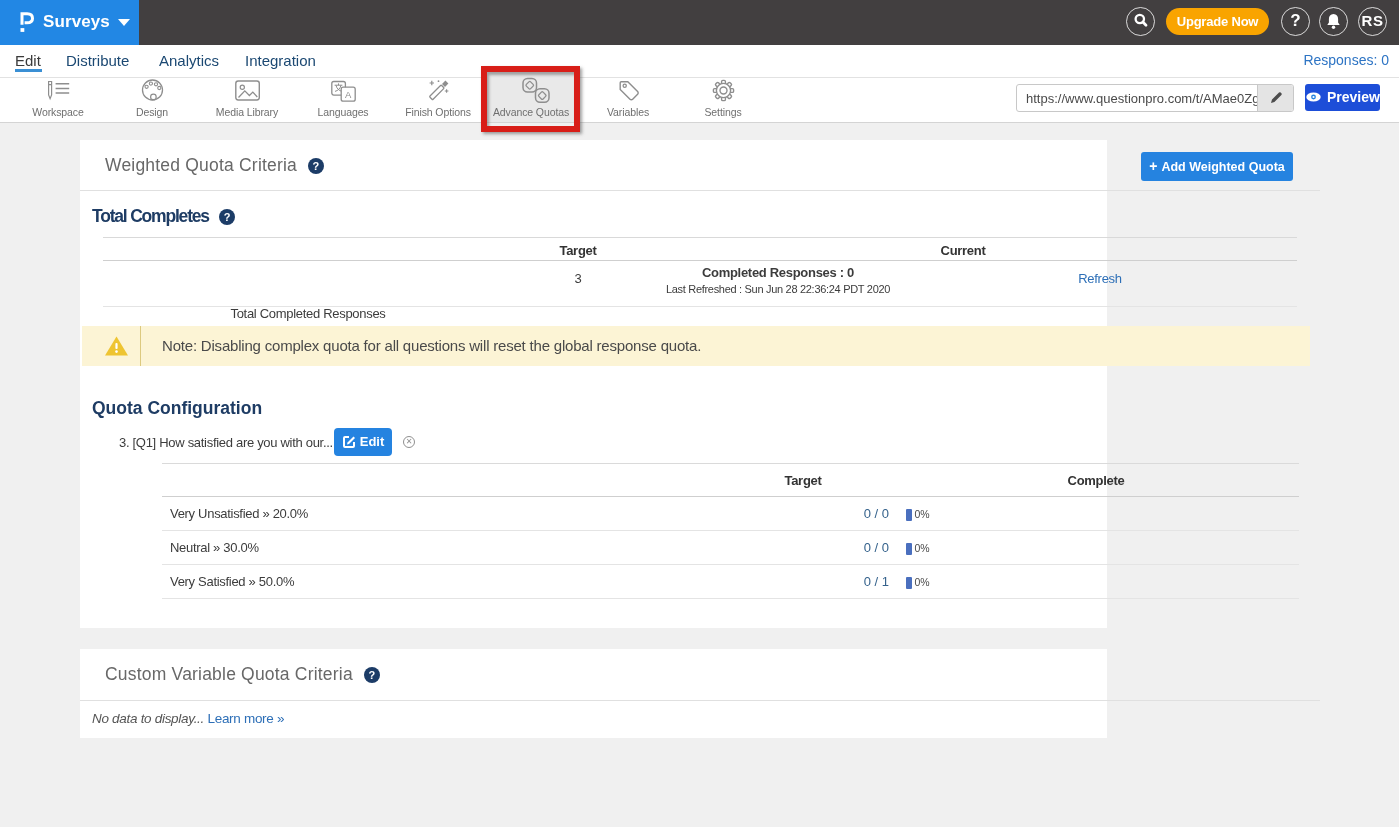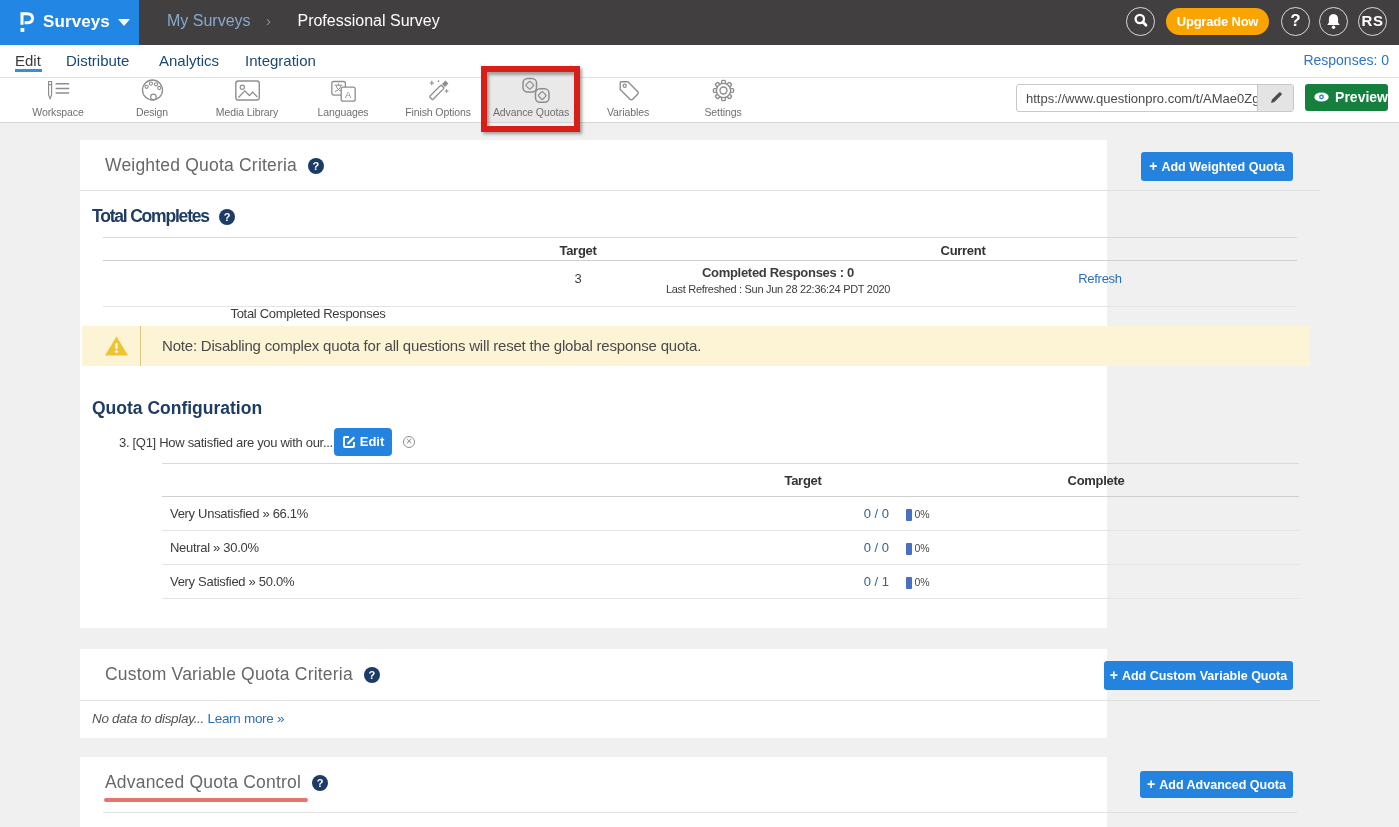--- a/index.html
+++ b/index.html
@@ -30,21 +30,21 @@
 
 #toolbar { position:absolute; left:0; top:78px; width:1399px; height:45px; background:#fff; border-bottom:1px solid #d4d4d4; }
 .titem { position:absolute; top:-1px; width:94px; text-align:center; color:#757575; }
 .titem svg { display:block; margin:0 auto; }
 .titem .lbl { font-size:10.5px; letter-spacing:-0.1px; margin-top:2px; color:#6f6f6f; }
 #advq-bg { position:absolute; left:3px; top:-5px; width:87px; height:50px; background:#e9e9e9; }
 #redbox { position:absolute; left:481px; top:66px; width:99px; height:66px; border:6px solid #d81e18; z-index:5; box-shadow:2px 2px 3px rgba(70,70,70,0.5), inset 2px 3px 3px rgba(70,70,70,0.45); }
 #urlgrp { position:absolute; left:1016px; top:6px; width:278px; height:28px; border:1px solid #c8c8c8; border-radius:3px; background:#fff; }
 #urltext { position:absolute; left:9px; top:6px; font-size:13px; color:#4a4a4a; white-space:nowrap; width:233px; overflow:hidden; }
 #pencilbox { position:absolute; right:0; top:0; width:36px; height:26px; background:#e4e4e4; border-left:1px solid #c8c8c8; border-radius:0 2px 2px 0; text-align:center; }
-#preview { position:absolute; left:1305px; top:6px; width:83px; height:27px; background:#15803d; border-radius:3px; color:#fff; font-weight:700; font-size:14px; text-align:right; line-height:27px; }
+#preview { position:absolute; left:1305px; top:6px; width:75px; height:27px; background:#1d4ed8; border-radius:3px; color:#fff; font-weight:700; font-size:14px; text-align:left; line-height:27px; }
 
 
 .card { position:absolute; left:80px; width:1027px; background:#fff; }
 #card1 { top:140px; height:488px; }
 #card2 { top:649px; height:89px; }
 #card3 { top:757px; height:70px; }
 .chead { position:absolute; left:25px; top:15px; font-size:17.5px; letter-spacing:0.2px; color:#686868; }
 .qmark { display:inline-block; width:16px; height:16px; background:#1c3c67; border-radius:50%; color:#fff; font-size:11px; font-weight:700; text-align:center; line-height:16px; vertical-align:1px; margin-left:6px; }
 .bluebtn { position:absolute; background:#2583e0; border-radius:3px; color:#fff; font-weight:700; font-size:12.5px; text-align:center; }
 .bluebtn .plus { font-size:14px; margin-right:4px; }
@@ -102,21 +102,20 @@
 
   <div id="topbar">
     <div id="logoblock">
       <svg width="15" height="20" viewBox="0 0 15 20">
         <path d="M3,12.8 V1.7 H8.2 C11.9,1.7 13.5,3.9 13.5,6.4 C13.5,9.1 11.4,10.7 8,10.7 H5.6" fill="none" stroke="#fff" stroke-width="3"></path>
         <rect x="1.5" y="16.1" width="3.8" height="3.8" fill="#fff"></rect>
       </svg>
       <div id="surveys">Surveys</div>
       <div id="caret"></div>
     </div>
-    <div id="crumb">My Surveys <span class="sep">›</span> <span class="white">Professional Survey</span></div>
     <div class="circ" id="c-search">
       <svg width="25" height="25" viewBox="0 0 25 25" style="margin-top:0px">
         <circle cx="11.8" cy="11" r="4.2" fill="none" stroke="#fff" stroke-width="2.3"></circle>
         <line x1="14.9" y1="14.1" x2="18" y2="17.2" stroke="#fff" stroke-width="2.8" stroke-linecap="round"></line>
       </svg>
     </div>
     <div id="upg">Upgrade Now</div>
     <div class="circ" id="c-q">?</div>
     <div class="circ" id="c-bell">
       <svg width="25" height="25" viewBox="0 0 25 25" style="margin-top:1px">
@@ -272,21 +271,21 @@
         <path d="M1 3 a2 2 0 0 1 2-2 h4 v2 h-4 v8 h8 v-4 h2 v4 a2 2 0 0 1 -2 2 h-8 a2 2 0 0 1 -2 -2 z" fill="#fff"></path>
         <path d="M5.5 7.5 l6-6 1.5 1.5 -6 6 -2 0.5 z" fill="#fff"></path>
       </svg>Edit</div>
     <div id="qc-x">✕</div>
     <div id="qc-table">
       <div id="qc-hrow" class="trow">
           <span class="t">Target</span>
           <span class="c">Complete</span>
         </div>
       <div class="qrow">
-          <span class="lab">Very Unsatisfied » 66.1%</span>
+          <span class="lab">Very Unsatisfied » 20.0%</span>
           <span class="tgt">0 / 0</span>
           <span class="pbar"></span>
           <span class="pct">0%</span>
         </div>
       <div class="qrow">
           <span class="lab">Neutral » 30.0%</span>
           <span class="tgt">0 / 0</span>
           <span class="pbar"></span>
           <span class="pct">0%</span>
         </div>
@@ -294,25 +293,18 @@
           <span class="lab">Very Satisfied » 50.0%</span>
           <span class="tgt">0 / 1</span>
           <span class="pbar"></span>
           <span class="pct">0%</span>
         </div>
     </div>
   </div>
 
   <div class="card" id="card2">
     <div class="chead">Custom Variable Quota Criteria <span class="qmark">?</span></div>
-    <div class="bluebtn" id="cvq-btn"><span class="plus">+</span>Add Custom Variable Quota</div>
     <div class="hline" id="c2line"></div>
     <div id="nodata">No data to display... <a href="#">Learn more »</a></div>
   </div>
 
-  <div class="card" id="card3">
-    <div class="chead">Advanced Quota Control <span class="qmark">?</span></div>
-    <div id="redline"></div>
-    <div class="bluebtn" id="aqc-btn"><span class="plus">+</span>Add Advanced Quota</div>
-    <div class="hline" id="c3line"></div>
-  </div>
 
 </div>
 
 </body></html>

